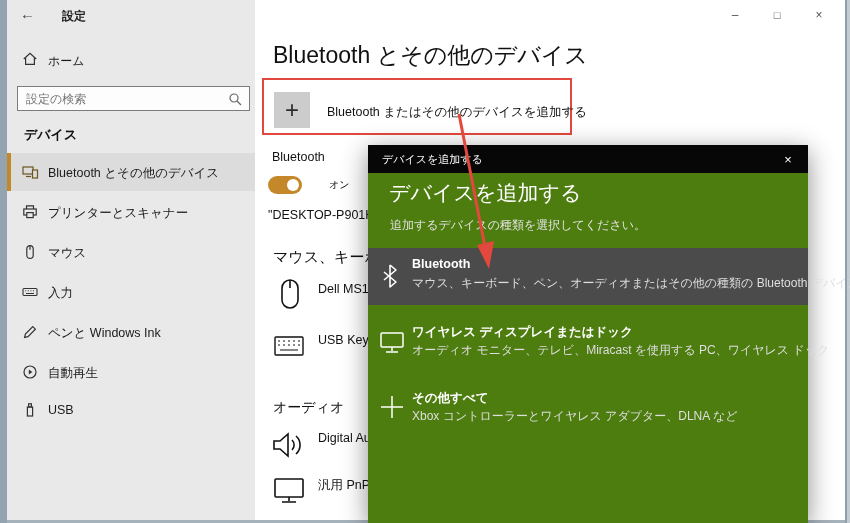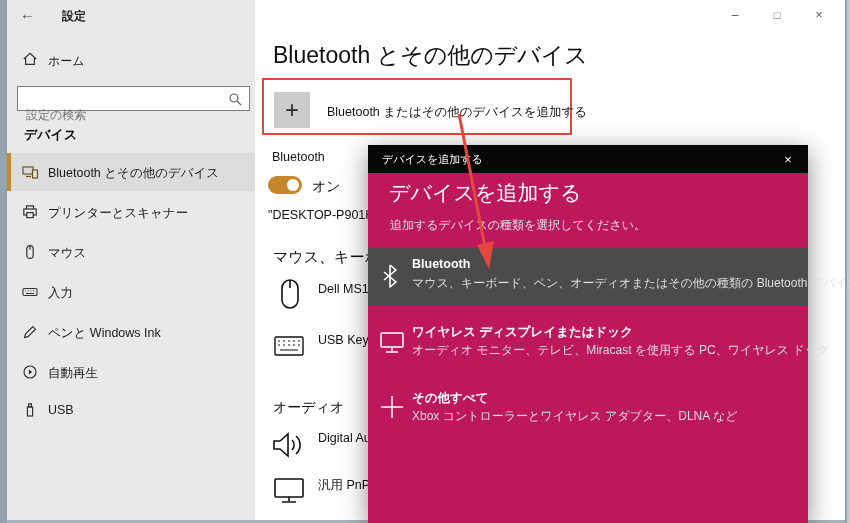--- a/index.html
+++ b/index.html
@@ -19,54 +19,54 @@
   .win-controls { position:absolute; right:10px; top:0; height:30px; z-index:6; display:flex; }
   .win-btn { width:42px; height:30px; display:flex; align-items:center; justify-content:center; font-size:12px; color:#555; cursor:pointer; }
   .win-btn.maxi { font-size:11px; }
 
   
   .sidebar { position:absolute; left:7px; top:0; width:248px; height:520px; background:#e9e9e9; z-index:3; }
   .side-home { position:absolute; left:0; top:48px; width:248px; height:26px; cursor:pointer; }
   .side-home .nav-icon { position:absolute; left:15px; top:3px; }
   .side-home .nav-label { position:absolute; left:41px; top:5px; font-size:12px; color:#1a1a1a; }
   .searchbox { position:absolute; left:10px; top:86px; width:233px; height:25px; background:#fdfdfd; border:1px solid #7c7c7c; }
-  .searchbox input { position:absolute; left:0; top:0; width:100%; height:100%; border:none; outline:none; background:transparent; font-family:"Liberation Sans",sans-serif; font-size:12px; color:#4c1d95; padding:0 28px 0 8px;margin-top:16px; }
+  .searchbox input { position:absolute; left:0; top:0; width:100%; height:100%; border:none; outline:none; background:transparent; font-family:"Liberation Sans",sans-serif; font-size:12px; color:#4c1d95; padding:0 28px 0 8px; }
   .search-glyph { position:absolute; right:7px; top:5px; }
   .side-section { position:absolute; left:17px; top:126px; font-size:13px; font-weight:bold; color:#111; }
   .nav-item { position:absolute; left:0; width:248px; height:38px; cursor:pointer; }
   .nav-item .nav-icon { position:absolute; left:15px; top:11px; }
   .nav-item .nav-label { position:absolute; left:41px; top:12px; font-size:12.5px; color:#1a1a1a; white-space:nowrap; }
   .nav-item.selected { background:#dcdcdc; }
   .nav-item.selected .accent-bar { position:absolute; left:0; top:0; width:4px; height:38px; background:#c4882b; }
   .ni-0{top:153px}.ni-1{top:193px}.ni-2{top:233px}.ni-3{top:273px}.ni-4{top:313px}.ni-5{top:353px}.ni-6{top:391px}
 
   
   .main { position:absolute; left:255px; top:0; width:590px; height:520px; background:#fff; z-index:3; }
   .page-title { position:absolute; left:18px; top:40px; font-size:23px; font-weight:300; color:#111; white-space:nowrap; }
   .add-box { position:absolute; left:7px; top:78px; width:310px; height:57px; border:2px solid #e2483d; background:#fff; }
   .add-btn { position:absolute; left:19px; top:92px; width:36px; height:36px; background:#cccccc; display:flex; align-items:center; justify-content:center; font-size:24px; font-weight:300; color:#2b2b2b; cursor:pointer; }
   .add-label { position:absolute; left:72px; top:104px; font-size:12.5px; color:#111; white-space:nowrap; cursor:pointer;text-align:right; }
   .bt-label { position:absolute; left:17px; top:150px; font-size:12.5px; color:#111; }
   .toggle { position:absolute; left:13px; top:176px; width:34px; height:18px; border-radius:9px; background:#c4882b; cursor:pointer; }
   .toggle .knob { position:absolute; right:3px; top:3px; width:12px; height:12px; border-radius:50%; background:#fff; }
-  .toggle-state { position:absolute; left:57px; top:178px; font-size:14px; color:#111;text-align:right; }
+  .toggle-state { position:absolute; left:74px; top:178px; font-size:10px; color:#111;text-align:right; }
   .device-name { position:absolute; left:13px; top:208px; font-size:12.5px; color:#111; white-space:nowrap; }
   .sec-mouse { position:absolute; left:18px; top:248px; font-size:15px; font-weight:300; color:#111; white-space:nowrap; }
   .row-dell  { position:absolute; left:63px; top:282px; font-size:12.5px; color:#111; white-space:nowrap; }
   .icon-mouse-big { position:absolute; left:25px; top:278px; }
   .row-usbkb { position:absolute; left:63px; top:333px; font-size:12.5px; color:#111; white-space:nowrap; }
   .icon-kb-big { position:absolute; left:19px; top:336px; }
   .sec-audio { position:absolute; left:18px; top:399px; font-size:14px; font-weight:300; color:#111; white-space:nowrap; }
   .row-digital { position:absolute; left:63px; top:431px; font-size:12.5px; color:#111; white-space:nowrap; }
   .icon-spk { position:absolute; left:17px; top:430px; }
   .row-pnp { position:absolute; left:63px; top:477px; font-size:12.5px; color:#111; white-space:nowrap; }
   .icon-mon-big { position:absolute; left:19px; top:478px; }
 
   
-  .dialog { position:absolute; left:368px; top:145px; width:440px; height:378px; background:#be185d; z-index:10; box-shadow:0 6px 24px rgba(0,0,0,.45); }
+  .dialog { position:absolute; left:368px; top:145px; width:440px; height:378px; background:#4d7c0f; z-index:10; box-shadow:0 6px 24px rgba(0,0,0,.45); }
   .dlg-titlebar { position:absolute; left:0; top:0; width:440px; height:28px; background:#070707; }
   .dlg-title { position:absolute; left:14px; top:7px; font-size:11px; color:#fff; }
   .dlg-close { position:absolute; right:0; top:0; width:40px; height:28px; display:flex; align-items:center; justify-content:center; font-size:13px; color:#fff; cursor:pointer; }
   .dlg-heading { position:absolute; left:21px; top:34px; font-size:21px; font-weight:300; color:#fff; }
   .dlg-sub { position:absolute; left:22px; top:72px; font-size:12px; color:#e2e2e2; }
   .dlg-row { position:absolute; left:0; width:440px; height:57px; cursor:pointer; }
   .dlg-row.hl { background:#4b4b4b; }
   .dr-0{top:103px}.dr-1{top:170px}.dr-2{top:236px}
   .dlg-row .opt-icon { position:absolute; left:12px; top:15px; }
   .dlg-row .opt-title { position:absolute; left:44px; top:9px; font-size:12.5px; font-weight:bold; color:#fff; white-space:nowrap; }

